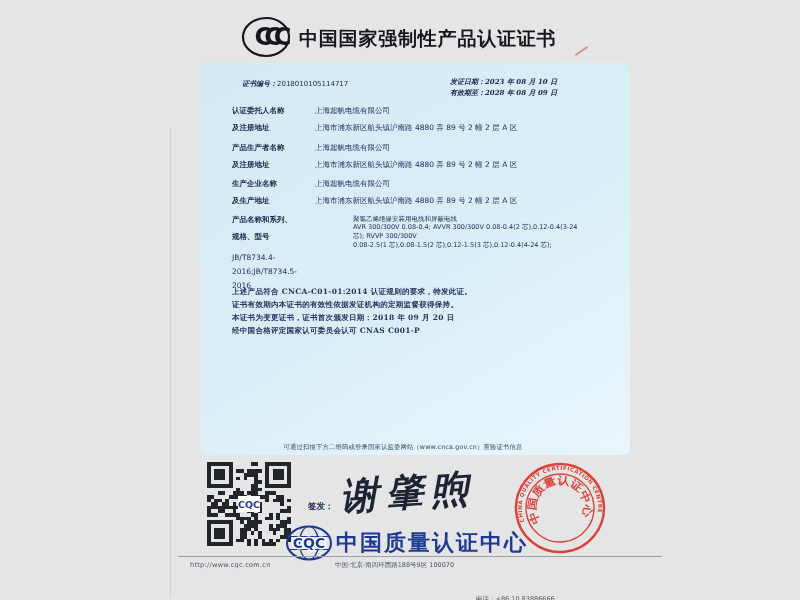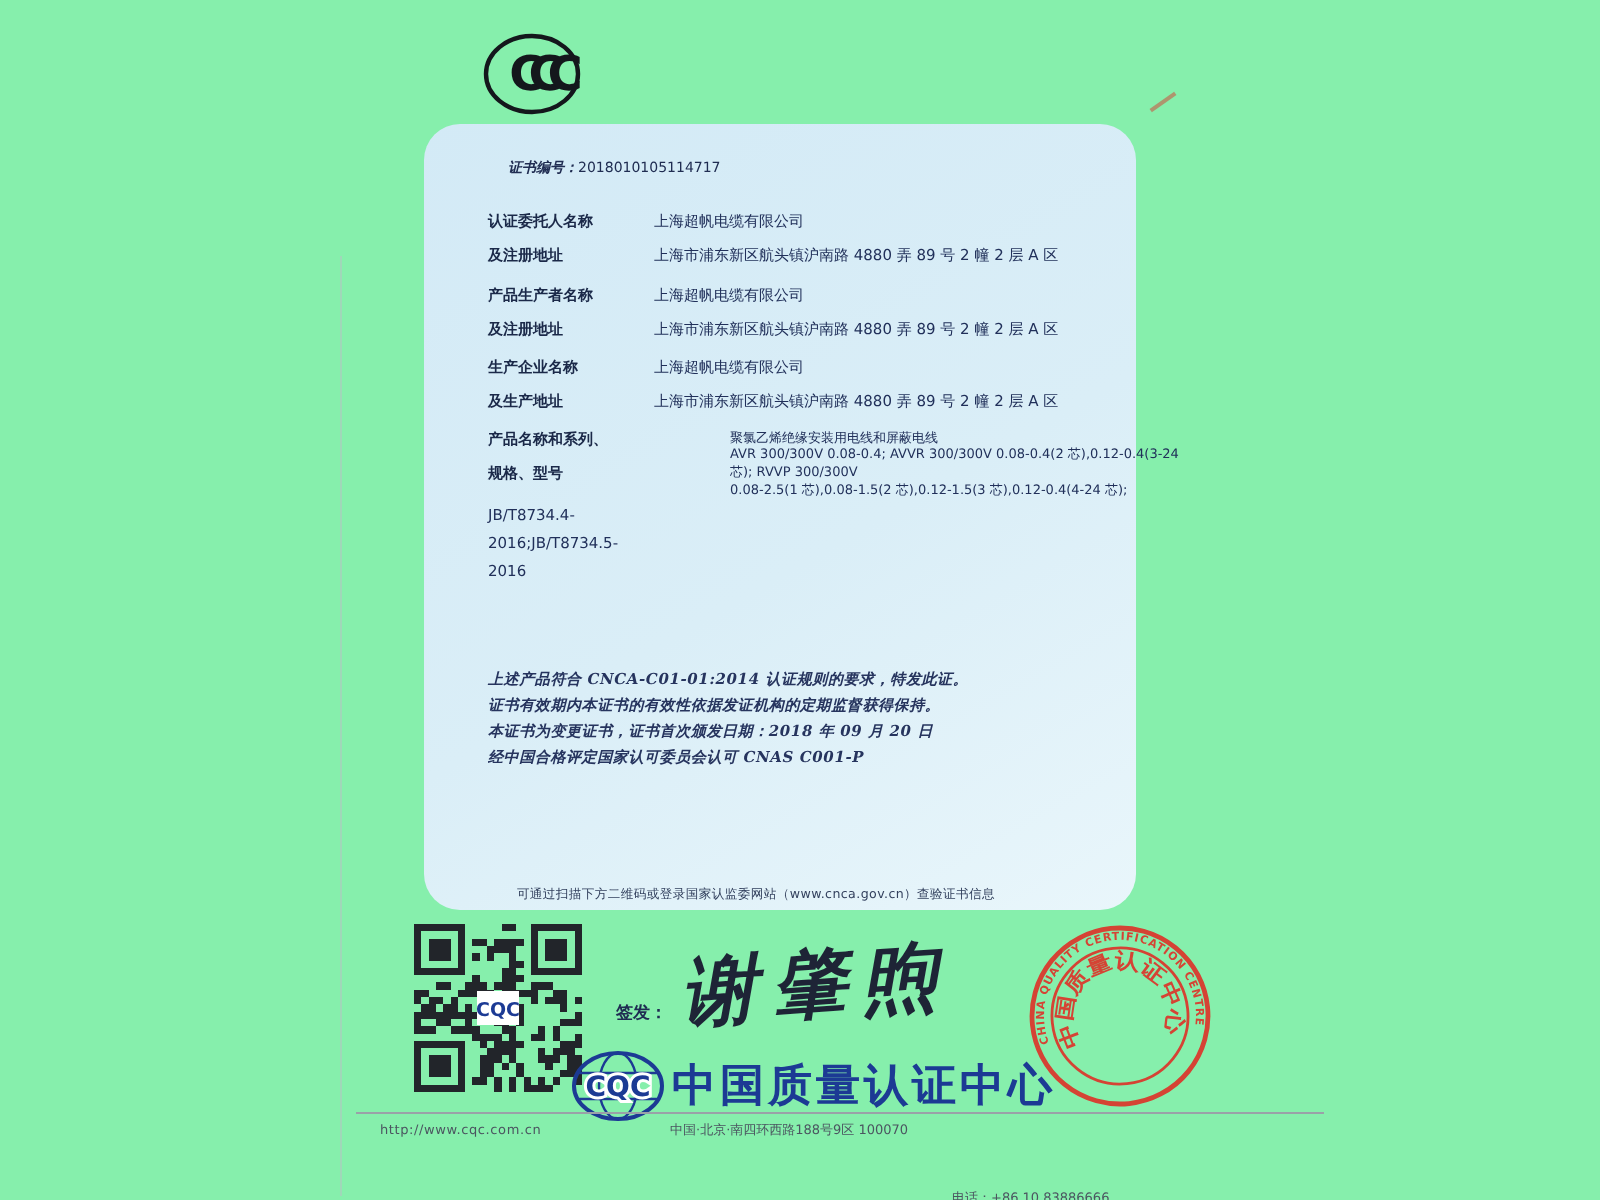--- a/index.html
+++ b/index.html
@@ -1,41 +1,41 @@
 <!DOCTYPE html>
 <html><head>
 <meta charset="utf-8">
 <style>
   html,body{margin:0;padding:0;background:#fff;}
-  .page{position:relative;width:800px;height:600px;background:#86efac;overflow:hidden;
+  .page{position:relative;width:800px;height:600px;background:#e5e5e5;overflow:hidden;
         font-family:"DejaVu Sans","Liberation Sans",sans-serif;color:#1f2c52;}
   
   .edge-l{position:absolute;left:170px;top:128px;width:1px;height:470px;background:rgba(185,192,198,.5);}
   
   .ccc-logo{position:absolute;left:241px;top:16px;width:50px;height:42px;}
   .title{position:absolute;left:299px;top:26px;font-size:19px;font-weight:700;letter-spacing:0.8px;color:#14171c;}
   .pen-mark{position:absolute;left:574px;top:50px;width:15px;height:0;border-top:2px solid rgba(214,60,48,.5);transform:rotate(-35deg);}
   
-  .cert-bg{position:absolute;left:212px;top:62px;width:356px;height:393px;border-radius:18px;
+  .cert-bg{position:absolute;left:200px;top:62px;width:430px;height:393px;border-radius:7px;
            background:linear-gradient(150deg,#d3eaf6 0%,#daeef7 55%,#e9f6fb 100%);}
   .meta-certno{position:absolute;left:42px;top:17px;font-size:7px;color:#202d52;}
   .meta-certno .mlabel{font-family:"DejaVu Serif","Liberation Serif",serif;font-weight:700;font-style:italic;}
   .meta-dates{position:absolute;left:250px;top:14px;font-size:7px;line-height:11px;color:#1d2a4e;
               font-family:"DejaVu Serif","Liberation Serif",serif;font-weight:700;font-style:italic;}
   .frow{position:absolute;left:32px;display:grid;grid-template-columns:83px 270px;}
   .frow .lbl{font-weight:700;font-size:7.5px;color:#1b2949;}
   .frow .val{font-size:7.5px;color:#21305a;}
   .frow.r123 .lbl div,.frow.r123 .val div{line-height:17px;}
   .frow.r4 .lbl div{line-height:17px;}
   .frow.r4 .val{font-size:6.5px;padding-top:3.5px;}
   .frow.r4 .val div{line-height:8.8px;padding-left:38px;}
   .frow.r5 .lbl div{line-height:14px;}
   .frow.r5 .val div{line-height:14px;}
   .stmt{position:absolute;left:32px;font-family:"DejaVu Serif","Liberation Serif",serif;
-        font-style:italic;font-weight:600;font-size:7.5px;letter-spacing:0.3px;color:#26345e;margin-top:48px;}
+        font-weight:600;font-size:7.5px;letter-spacing:0.3px;color:#26345e;}
   .verify{position:absolute;left:0;right:0;bottom:3px;text-align:center;font-size:6.3px;
           letter-spacing:0.2px;color:#33415e;transform:translateX(-12px);}
   
   .qr{position:absolute;left:207px;top:462px;width:84px;height:84px;}
   .sign-label{position:absolute;left:308px;top:501px;font-size:8.5px;font-weight:700;color:#1f2c52;}
   .signature{position:absolute;left:340px;top:472px;font-size:38px;line-height:40px;letter-spacing:7px;
              font-family:"DejaVu Serif","Liberation Serif",serif;font-style:italic;font-weight:700;
              color:#1e2436;transform:rotate(-4deg);}
   .cqc-logo{position:absolute;left:284px;top:523px;width:50px;height:40px;}
   .issuer-name{position:absolute;left:336px;top:528px;font-size:22px;font-weight:600;letter-spacing:2px;color:#1c3a94;}
@@ -49,26 +49,31 @@
 </head>
 <body>
 
 <div class="page">
   <div class="edge-l"></div>
 
   <svg class="ccc-logo" viewBox="0 0 50 42">
     <ellipse cx="25" cy="21" rx="23" ry="19" fill="none" stroke="#14171c" stroke-width="2.2"></ellipse>
     <text x="28" y="29" text-anchor="middle" font-size="24" font-weight="bold" letter-spacing="-8" fill="#14171c" font-family="'DejaVu Sans',sans-serif">CCC</text>
   </svg>
+  <div class="title">中国国家强制性产品认证证书</div>
   <div class="pen-mark"></div>
 
   <div class="cert-bg">
 
     <div class="meta-certno">
       <span class="mlabel">证书编号：</span><span>2018010105114717</span>
+    </div>
+    <div class="meta-dates">
+      <div><span>发证日期：</span><span>2023 年 08 月 10 日</span></div>
+      <div><span>有效期至：</span><span>2028 年 08 月 09 日</span></div>
     </div>
 
     <div class="frow r123" style="top:40px">
       <div class="lbl">
         <div>认证委托人名称</div>
         <div>及注册地址</div>
       </div>
       <div class="val">
         <div>上海超帆电缆有限公司</div>
         <div>上海市浦东新区航头镇沪南路 4880 弄 89 号 2 幢 2 层 A 区</div>

